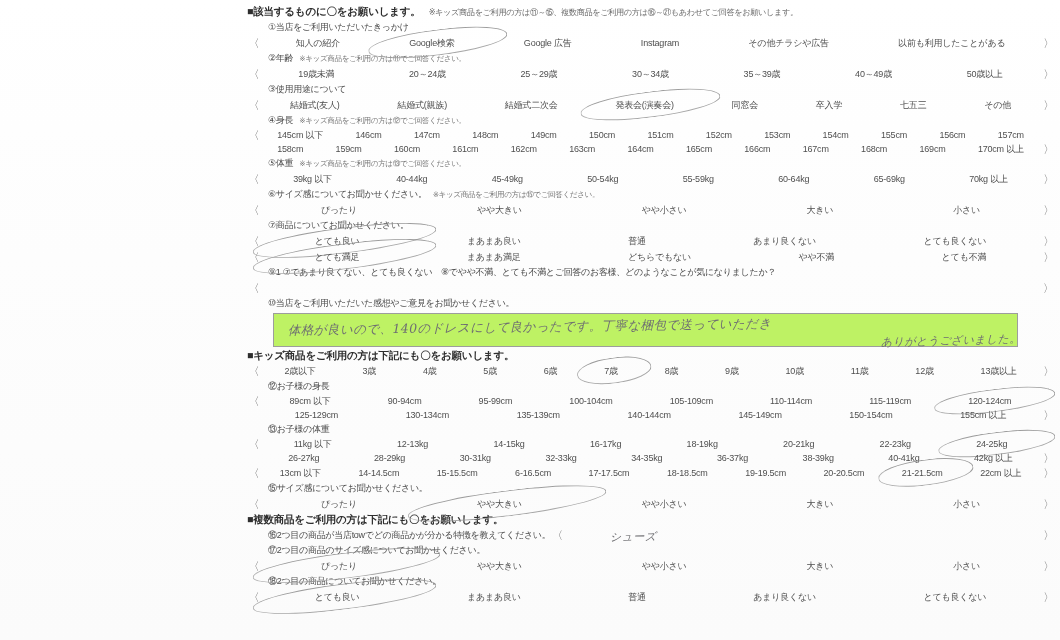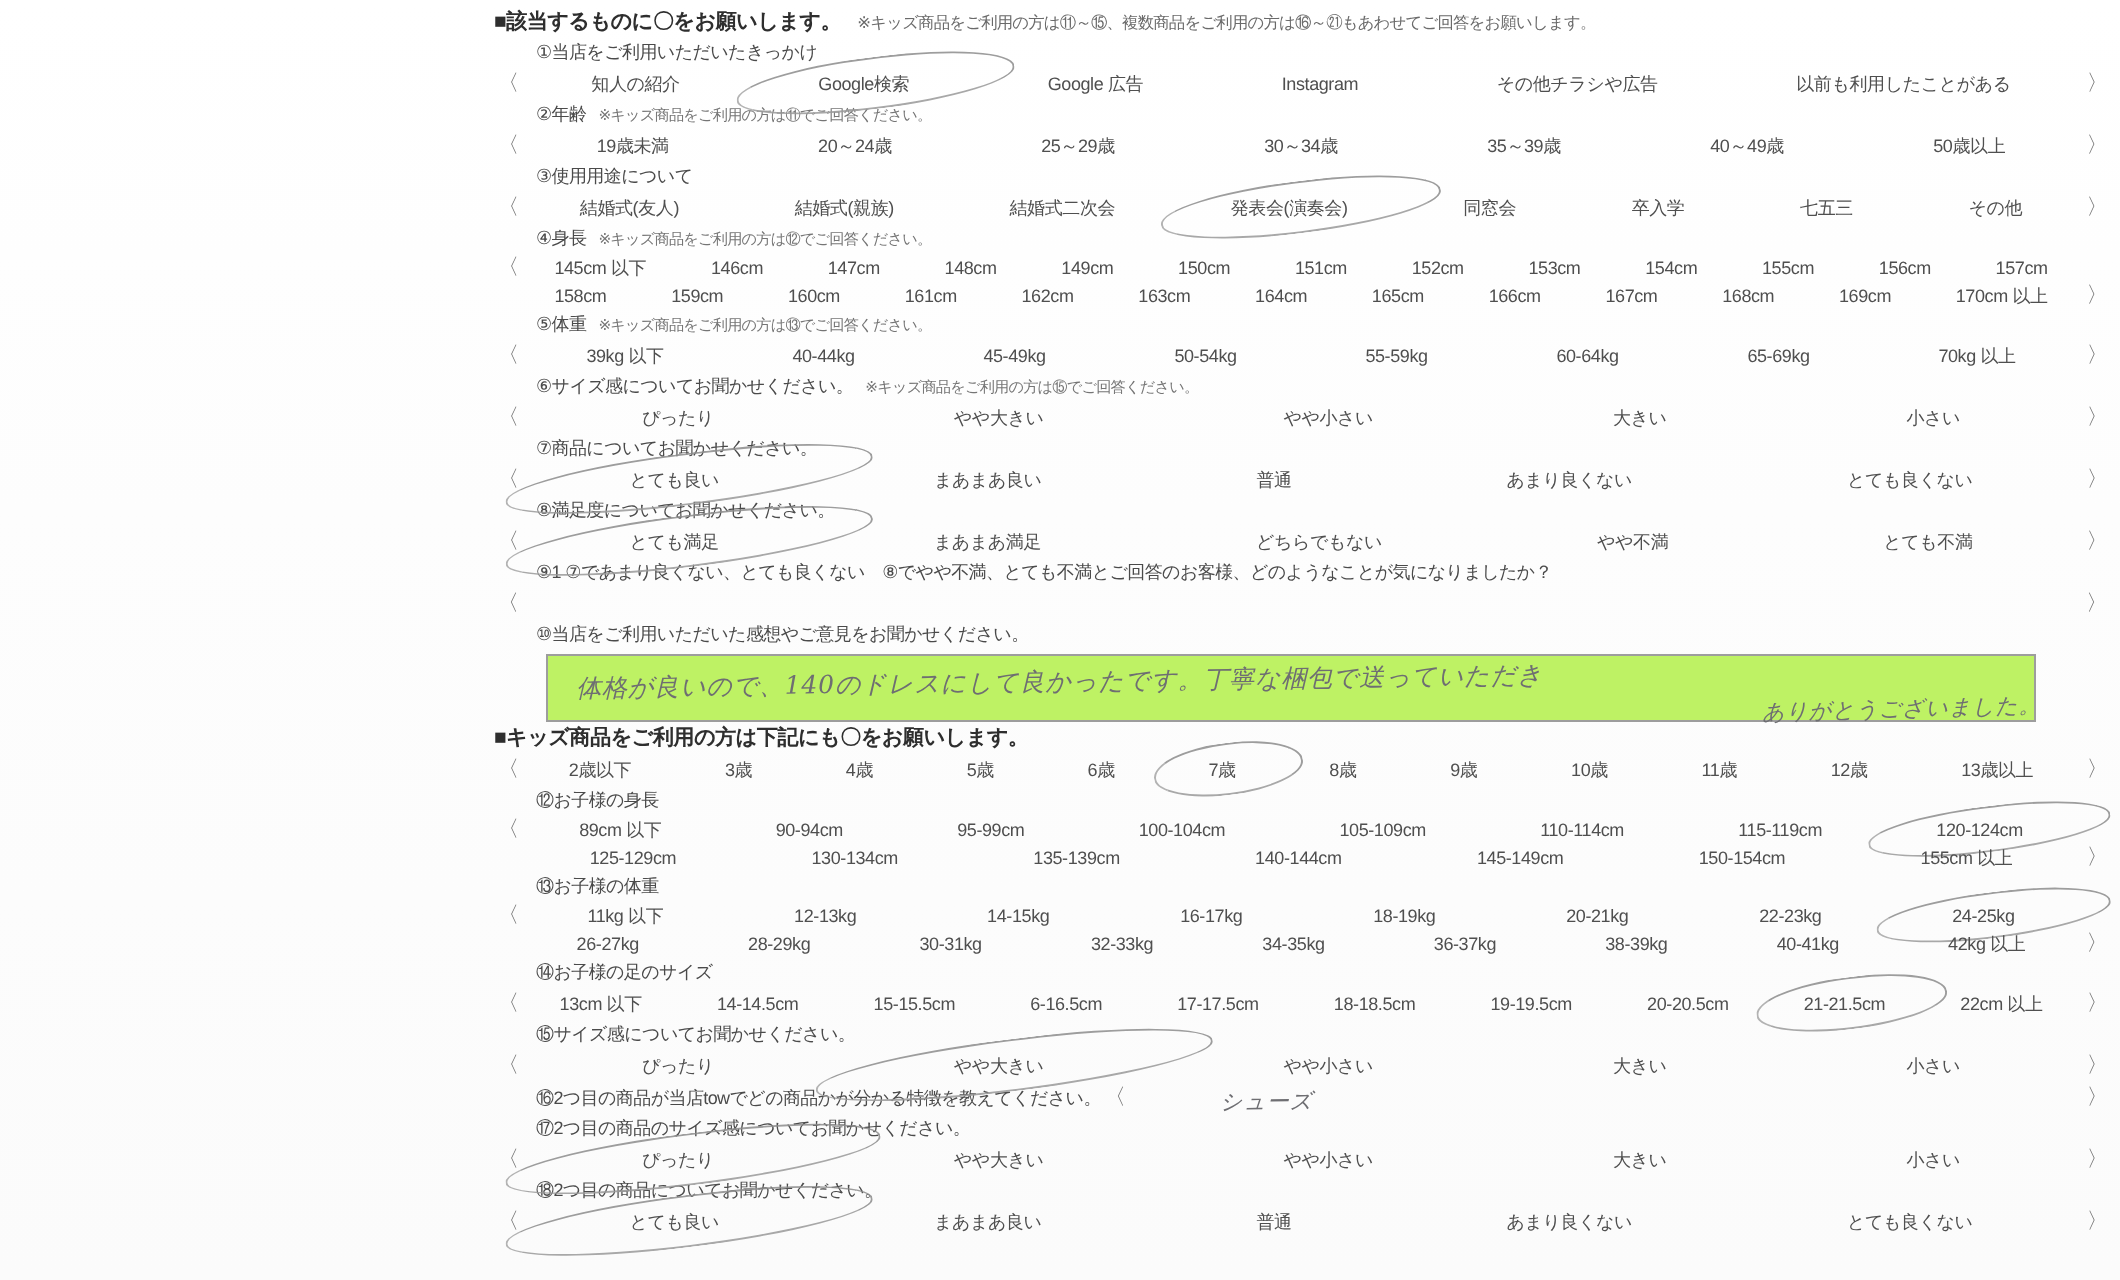--- a/index.html
+++ b/index.html
@@ -252,21 +252,20 @@
     <div class="q"><span>⑦</span><span>商品についてお聞かせください。</span></div>
     <div class="opts">
       <span class="brk">〈</span>
       <span class="opt flex circled">とても良い</span>
       <span class="opt flex">まあまあ良い</span>
       <span class="opt flex">普通</span>
       <span class="opt flex">あまり良くない</span>
       <span class="opt flex">とても良くない</span>
       <span class="brk r">〉</span>
     </div>
-    <div class="q"><span>⑧</span><span>満足度についてお聞かせください。</span></div>
     <div class="opts">
       <span class="brk">〈</span>
       <span class="opt flex circled">とても満足</span>
       <span class="opt flex">まあまあ満足</span>
       <span class="opt flex">どちらでもない</span>
       <span class="opt flex">やや不満</span>
       <span class="opt flex">とても不満</span>
       <span class="brk r">〉</span>
     </div>
     <div class="q"><span>⑨</span><span>1 ⑦であまり良くない、とても良くない　⑧でやや不満、とても不満とご回答のお客様、どのようなことが気になりましたか？</span></div>
@@ -340,21 +339,20 @@
       <span class="opt flex">28-29kg</span>
       <span class="opt flex">30-31kg</span>
       <span class="opt flex">32-33kg</span>
       <span class="opt flex">34-35kg</span>
       <span class="opt flex">36-37kg</span>
       <span class="opt flex">38-39kg</span>
       <span class="opt flex">40-41kg</span>
       <span class="opt flex">42kg 以上</span>
       <span class="brk r">〉</span>
     </div>
-    <div class="q"><span>⑭</span><span>お子様の足のサイズ</span></div>
     <div class="opts">
       <span class="brk">〈</span>
       <span class="opt flex">13cm 以下</span>
       <span class="opt flex">14-14.5cm</span>
       <span class="opt flex">15-15.5cm</span>
       <span class="opt flex">6-16.5cm</span>
       <span class="opt flex">17-17.5cm</span>
       <span class="opt flex">18-18.5cm</span>
       <span class="opt flex">19-19.5cm</span>
       <span class="opt flex">20-20.5cm</span>
@@ -365,20 +363,21 @@
     <div class="q"><span>⑮</span><span>サイズ感についてお聞かせください。</span></div>
     <div class="opts">
       <span class="brk">〈</span>
       <span class="opt flex">ぴったり</span>
       <span class="opt flex circled">やや大きい</span>
       <span class="opt flex">やや小さい</span>
       <span class="opt flex">大きい</span>
       <span class="opt flex">小さい</span>
       <span class="brk r">〉</span>
     </div>
+    <div class="sec-head"><span>■複数商品をご利用の方は下記にも〇をお願いします。</span></div>
     <div class="answer-line q">
       <span>⑯</span>
       <span>2つ目の商品が当店towでどの商品かが分かる特徴を教えてください。</span>
       <span class="brk">〈</span>
       <span class="fill hand" style="font-size: 11px; padding-left: 46px;">シューズ</span>
       <span class="brk r">〉</span>
     </div>
     <div class="q"><span>⑰</span><span>2つ目の商品のサイズ感についてお聞かせください。</span></div>
     <div class="opts">
       <span class="brk">〈</span>

